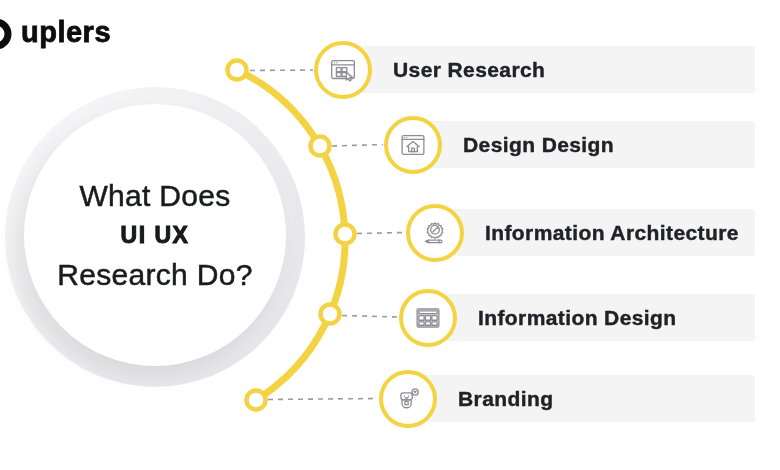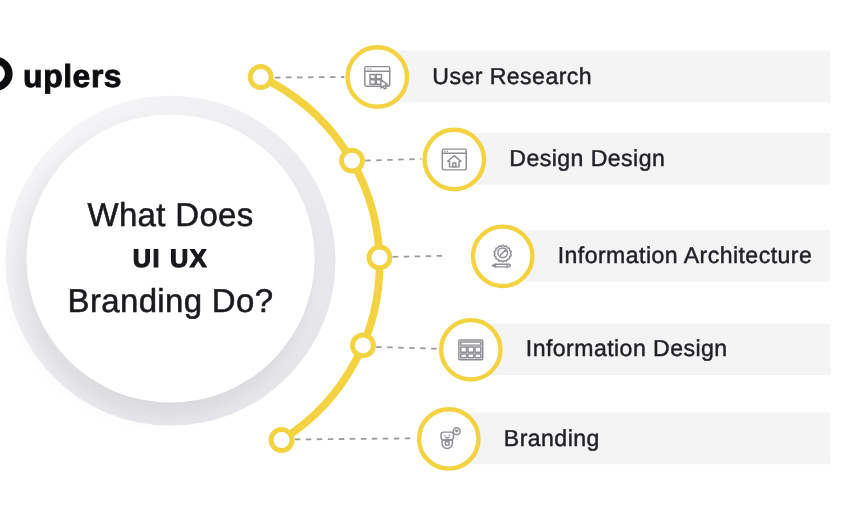--- a/index.html
+++ b/index.html
@@ -5,21 +5,21 @@
   html,body{margin:0;padding:0;}
   body{
     width:780px;height:470px;background:#ffffff;overflow:hidden;position:relative;
     font-family:"Liberation Sans", sans-serif;
     --accent-yellow:#F4D342;--bar-background:#F4F4F5;--label-text:#212227;
     --icon-stroke:#8D8D95;--connector-gray:#9B9B9B;
   }
   .canvas{position:absolute;inset:0;}
 
   
-  .logo{position:absolute;top:16px;left:0;display:flex;align-items:flex-end;z-index:5;margin-top:33px;}
+  .logo{position:absolute;top:16px;left:0;display:flex;align-items:flex-start;z-index:5;}
   .logo-mark{width:16px;height:38px;overflow:hidden;}
   .logo-text{font-size:29px;font-weight:700;color:#0d0d10;letter-spacing:.5px;
     -webkit-text-stroke:.8px #0d0d10;margin-left:5px;}
 
   
   .outer-circle{position:absolute;left:5px;top:87px;width:300px;height:300px;border-radius:50%;
     background:linear-gradient(135deg,#f7f7f9 5%,#e3e3e8 95%);z-index:0;}
   .inner-circle{position:absolute;left:19px;top:17px;width:262px;height:262px;border-radius:50%;
     background:#fff;box-shadow:-8px 10px 20px rgba(0,0,0,.07);
     display:flex;flex-direction:column;justify-content:center;align-items:center;text-align:center;}
@@ -29,53 +29,53 @@
   
   .overlay{position:absolute;left:0;top:0;z-index:1;pointer-events:none;}
   .arc{fill:none;stroke:var(--accent-yellow);stroke-width:7;stroke-linecap:round;}
   .node{fill:#ffffff;stroke:var(--accent-yellow);stroke-width:4.5;}
   .connector{stroke:var(--connector-gray);stroke-width:1.6;stroke-dasharray:5 5;fill:none;}
 
   
   .row{position:absolute;left:0;right:0;height:47px;z-index:2;}
   .r1{top:46px;--cx:343px;}
   .r2{top:121px;--cx:413px;}
-  .r3{top:209px;margin-left:22px;--cx:435px;}
+  .r3{top:209px;--cx:435px;}
   .r4{top:294px;--cx:428px;}
   .r5{top:375px;text-align:right;--cx:408px;}
   .bar{position:absolute;left:var(--cx);right:25px;top:0;bottom:0;
     background:var(--bar-background);border-radius:2px;}
   .icon-badge{position:absolute;left:calc(var(--cx) - 29px);top:calc(50% - 29px);
     width:58px;height:58px;border-radius:50%;background:#fff;
     border:4px solid var(--accent-yellow);box-sizing:border-box;
     display:flex;align-items:center;justify-content:center;}
   .glyph{stroke:var(--icon-stroke);fill:none;stroke-width:1.4;stroke-linecap:round;stroke-linejoin:round;}
   .glyph .fillspot{fill:var(--icon-stroke);stroke:none;}
   .glyph .whitefill{fill:#ffffff;}
   .label{position:absolute;left:calc(var(--cx) + 50px);top:0;height:100%;
     display:flex;align-items:center;font-size:21px;color:var(--label-text);
-    letter-spacing:.4px;-webkit-text-stroke:.4px var(--label-text);white-space:nowrap;}
+    letter-spacing:.4px;-webkit-text-stroke:.4px var(--label-text);white-space:nowrap;font-weight:bold;}
 </style>
 </head>
 <body style="--accent-yellow: #F4D342; --bar-background: #F4F4F5; --label-text: #212227; --icon-stroke: #8D8D95; --connector-gray: #9B9B9B;">
 
 <div class="canvas">
 
   <div class="logo">
     <svg class="logo-mark" viewBox="0 0 16 38">
       <circle cx="-4" cy="18" r="12" fill="none" stroke="#0d0d10" stroke-width="7"></circle>
     </svg>
     <span class="logo-text">uplers</span>
   </div>
 
   <div class="outer-circle">
     <div class="inner-circle">
       <span class="title-line">What Does</span>
       <span class="title-line bold">UI UX</span>
-      <span class="title-line">Branding Do?</span>
+      <span class="title-line">Research Do?</span>
     </div>
   </div>
 
   <svg class="overlay" width="780" height="470" viewBox="0 0 780 470">
     <path class="arc" d="M 237 70 A 188 188 0 0 1 256 400"></path>
     <line class="connector" x1="250" y1="70.5" x2="313" y2="70"></line>
     <line class="connector" x1="332" y1="146" x2="383" y2="144.5"></line>
     <line class="connector" x1="357" y1="233.5" x2="405" y2="232.5"></line>
     <line class="connector" x1="342" y1="315.5" x2="398" y2="317"></line>
     <line class="connector" x1="268" y1="399.5" x2="378" y2="398.5"></line>

